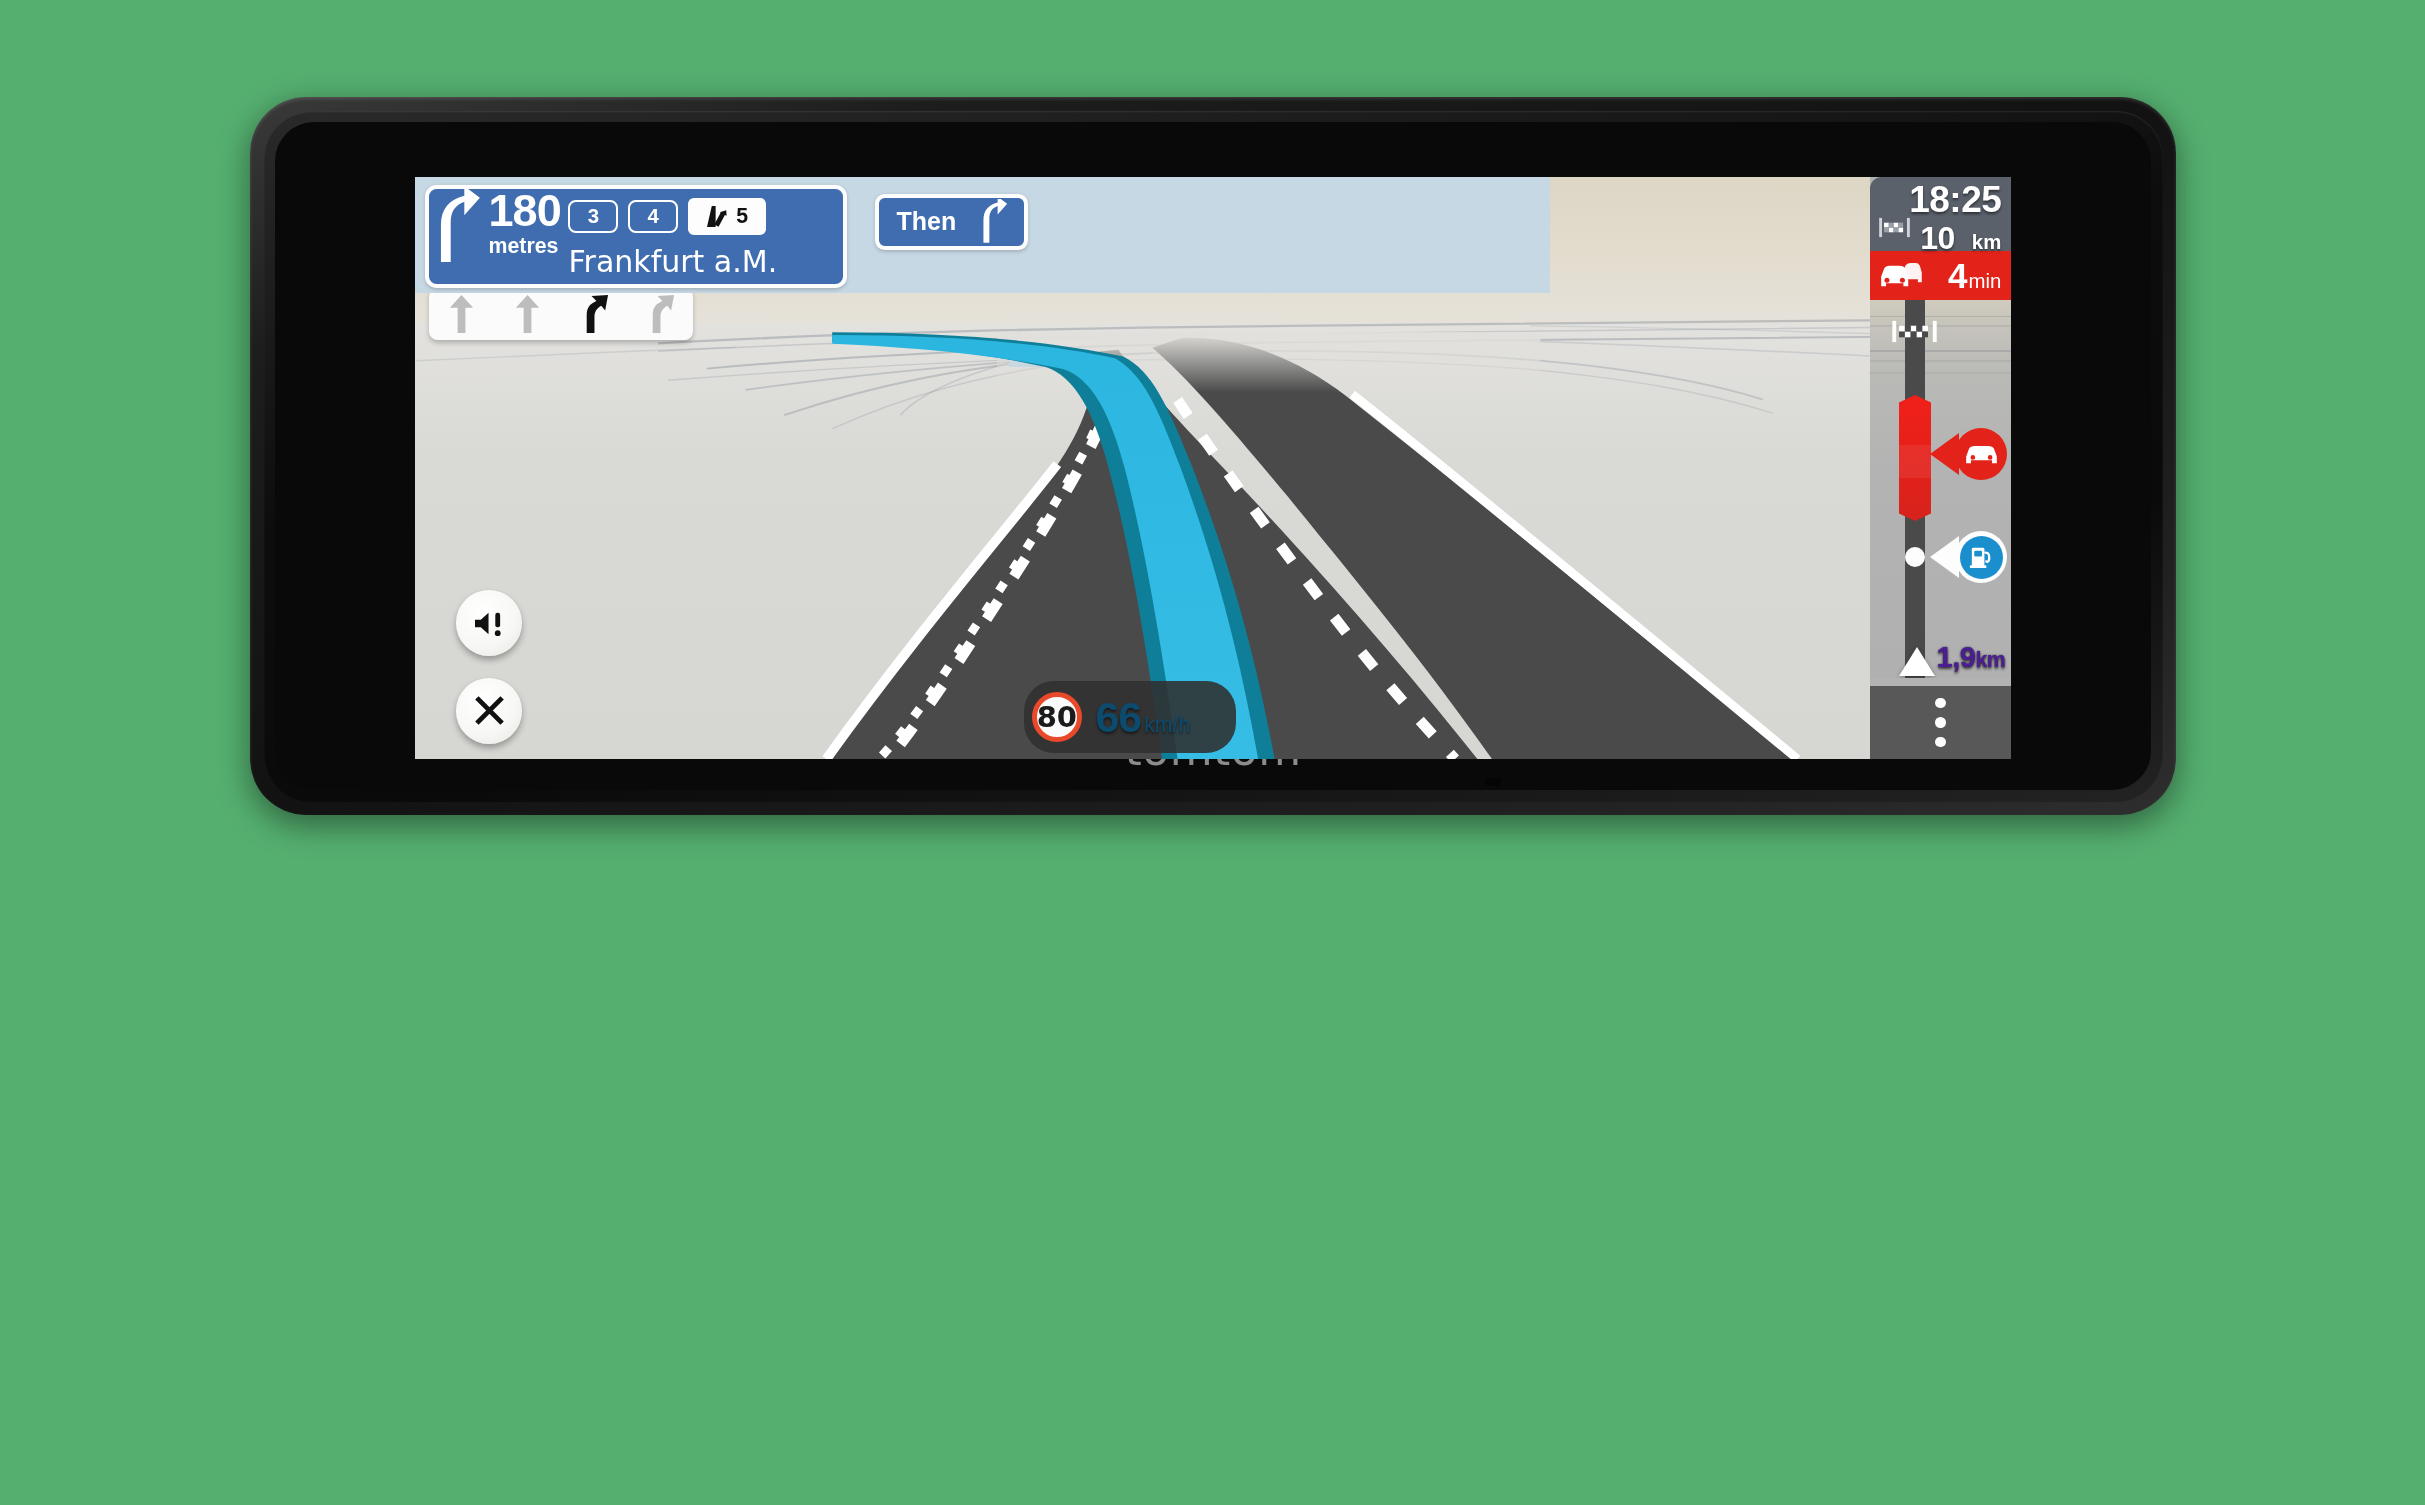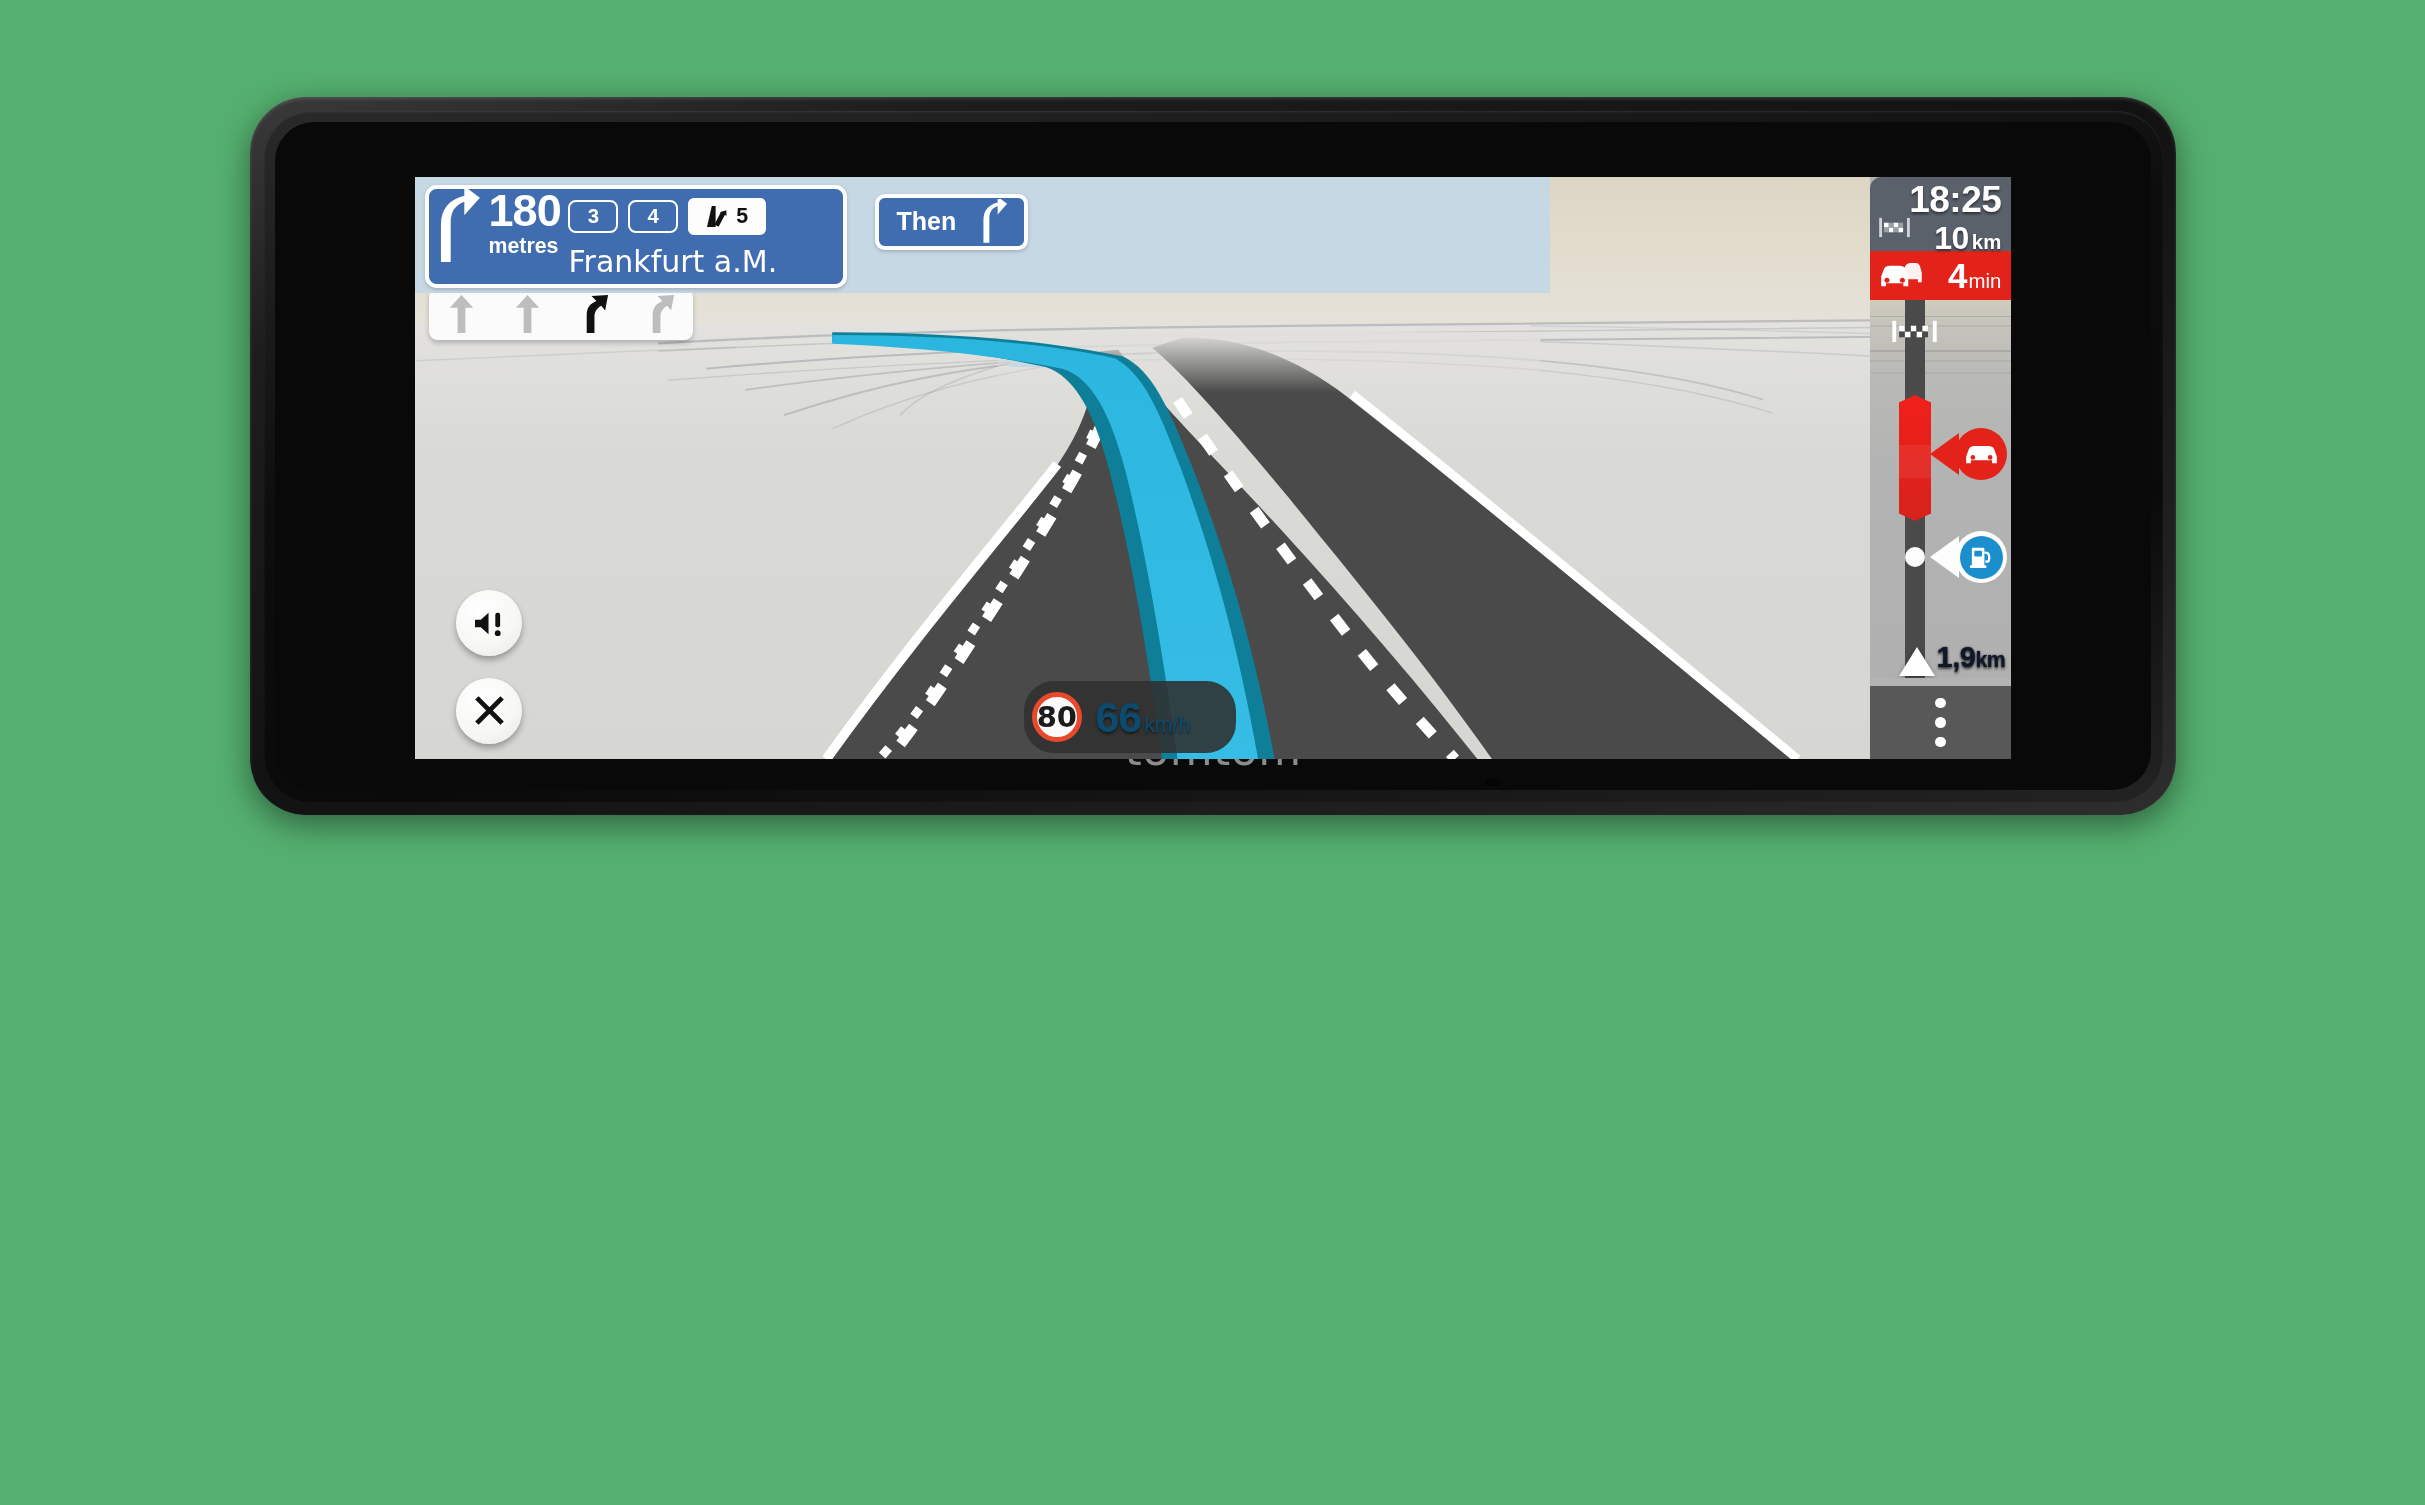--- a/index.html
+++ b/index.html
@@ -218,21 +218,21 @@
     align-items: flex-end;
     padding: 3.9px 9.7px 0 0;
     color: #fff;
   }
   .rb-eta .time {
     font-size: 37px; font-weight: 700; line-height: 1;
     letter-spacing: -0.5px;
     text-shadow: 0 1.9px 2.9px rgba(0,0,0,.5);
   }
   .rb-eta .distline {
-    display: flex; align-items: baseline; gap: 3px;
+    display: flex; align-items: baseline; gap: 17px;
     margin-top: 1.9px;
     text-shadow: 0 1.9px 2.9px rgba(0,0,0,.5);
   }
   .rb-eta .dist { font-size: 32px; font-weight: 700; letter-spacing: -0.5px; }
   .rb-eta .distunit { font-size: 20.4px; font-weight: 700; }
   .flag-icon-eta { position: absolute; left: 7.8px; bottom: 11.6px; }
 
   .rb-traffic {
     height: 49px;
     background: #e3231a;
@@ -316,21 +316,21 @@
     left: 29px; bottom: 1.9px;
     width: 0; height: 0;
     border-left: 18.4px solid transparent;
     border-right: 18.4px solid transparent;
     border-bottom: 29px solid #ffffff;
     filter: drop-shadow(0 1px 1.9px rgba(0,0,0,.35));
   }
   .rb-remaining {
     position: absolute;
     right: 5.8px; bottom: 3.9px;
-    color: #0f172a;
+    color: #4c1d95;
     font-size: 29px; font-weight: 700;
     letter-spacing: -0.5px;
     text-shadow: 0 1.9px 2.9px rgba(0,0,0,.65), 0 0 1.9px rgba(0,0,0,.7);
     display: flex; align-items: baseline;
   }
   .rb-remaining .u { font-size: 21.3px; font-weight: 700; }
 
   .rb-menu {
     position: absolute;
     left: 0; bottom: 0;

